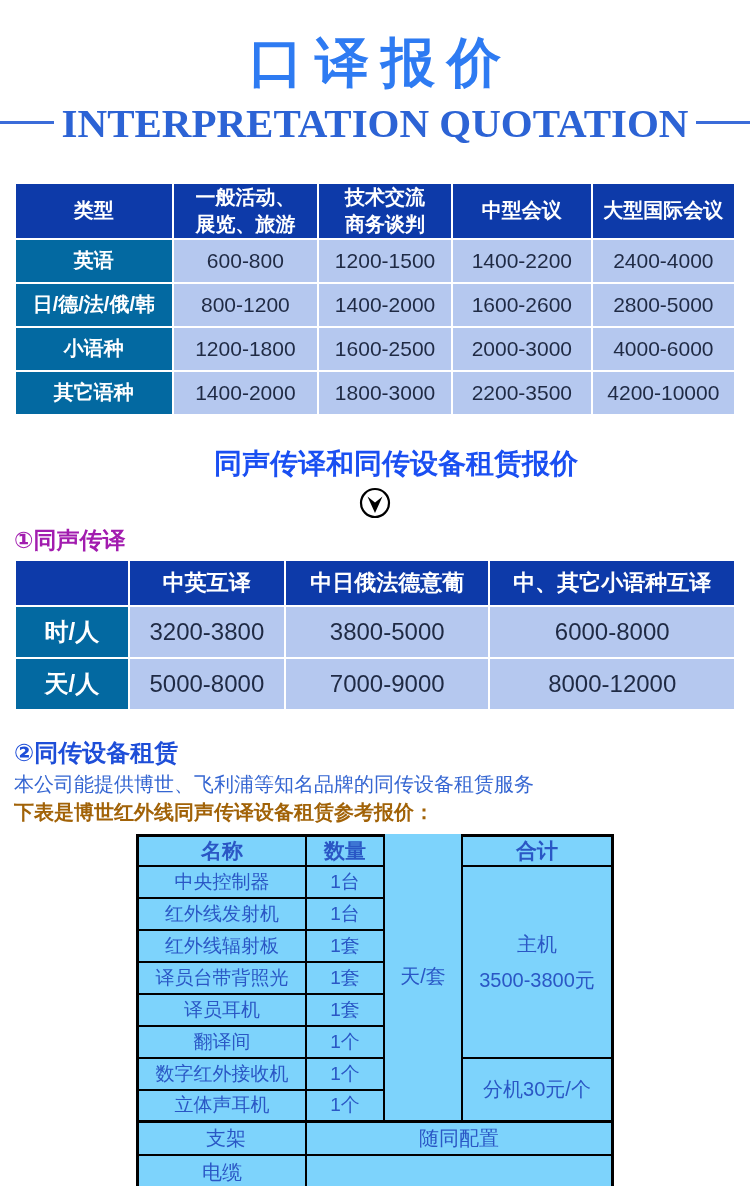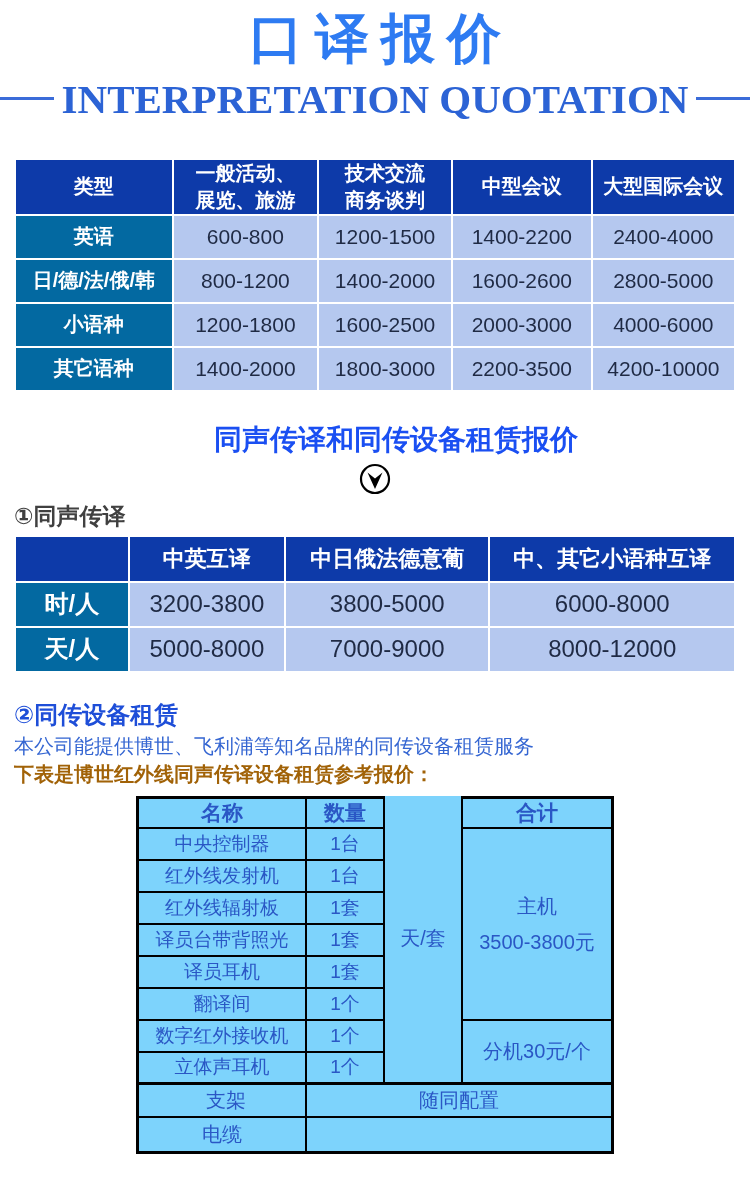--- a/index.html
+++ b/index.html
@@ -2,21 +2,21 @@
 <html><head>
 <meta charset="utf-8">
 <style>
   html,body{margin:0;padding:0;}
   body{
     width:750px;height:1186px;background:#ffffff;overflow:hidden;
     font-family:"Liberation Sans","DejaVu Sans",sans-serif;
   }
   
   .main-title{
-    margin-top:6px;text-align:center;color:#2e7bf2;
+    margin-top:30px;text-align:center;color:#2e7bf2;
     font-size:54px;font-weight:bold;letter-spacing:12px;padding-left:12px;
     line-height:1.2;
   }
   .subtitle-row{
     margin-top:4px;display:flex;align-items:center;gap:8px;height:48px;
   }
   .subtitle-line{flex:1;height:3px;background:#3b6cd9;}
   .subtitle-text{
     font-family:"Liberation Serif","DejaVu Serif",serif;
     font-weight:bold;font-size:41px;color:#2c63d5;white-space:nowrap;
@@ -40,32 +40,32 @@
     background:#b5c8ef;color:#1f2a44;font-weight:normal;
   }
   .t1{margin-top:35px;}
   .t1 thead tr{height:56px;}
   .t1 tbody tr{height:44px;}
   .t1 thead th{font-size:20px;line-height:1.35;}
   .t1 tbody th{font-size:20px;}
   .t1 tbody td{font-size:21px;}
   .t2{margin-top:3px;}
   .t2 thead tr{height:46px;}
-  .t2 tbody tr{height:45px;}
+  .t2 tbody tr{height:52px;}
   .t2 thead th{font-size:22px;}
   .t2 tbody th{font-size:24px;}
   .t2 tbody td{font-size:24px;}
   
   .section-heading{
     margin-top:30px;text-align:center;color:#1a4ff2;
     font-size:28px;font-weight:bold;line-height:1.25;padding-left:42px;
   }
   .arrow-wrap{margin-top:5px;text-align:center;height:36px;}
   .sub-label{
-    margin:4px 0 0 14px;color:#404040;font-size:23px;font-weight:bold;line-height:1.3;
+    margin:4px 0 0 14px;color:#a21caf;font-size:23px;font-weight:bold;line-height:1.3;
   }
   .sub-label2{
     margin:26px 0 0 14px;color:#1e4ed8;font-size:24px;font-weight:bold;line-height:1.3;
   }
   .para1{margin:4px 0 0 14px;color:#3566d2;font-size:20px;line-height:1.25;}
   .para2{margin:3px 0 0 14px;color:#a16207;font-size:20px;font-weight:bold;line-height:1.25;}
   
   .equip{
     display:grid;
     grid-template-columns:168px 78px 78px 148px;

